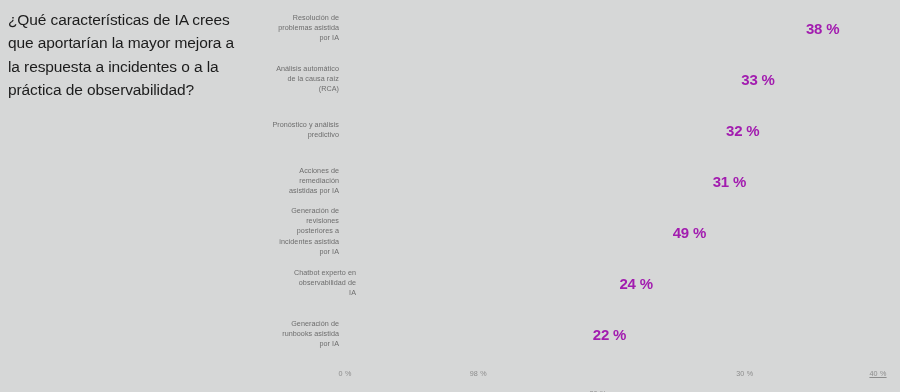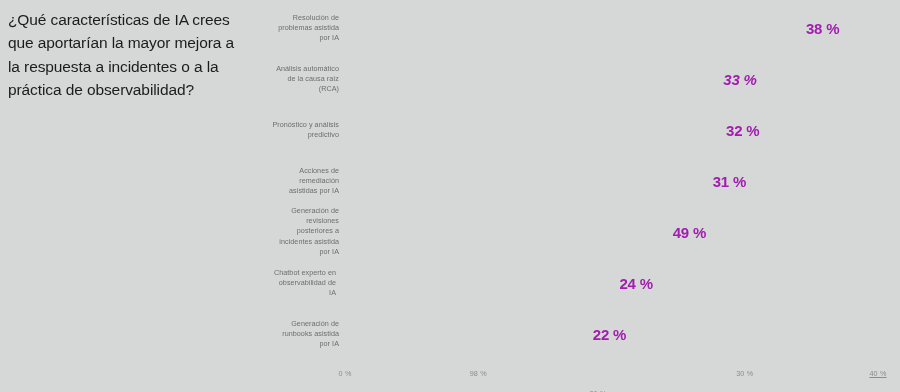--- a/index.html
+++ b/index.html
@@ -100,21 +100,21 @@
 por IA</div>
         <div class="bar-track" style="left: 345px; top: 6px; width: 506.35px; height: 44px;">
           <div class="bar" style="background: linear-gradient(90deg, rgb(20, 116, 216) 0%, rgb(26, 168, 180) 48%, rgb(46, 224, 138) 100%);"></div>
           <div class="bar-value" style="right: 12px;">38 %</div>
         </div>
         <div class="cat-label" style="top: 79px; left: 253px; transform: translateY(-50%);">Análisis automático
 de la causa raíz
 (RCA)</div>
         <div class="bar-track" style="left: 345px; top: 57px; width: 439.725px; height: 44px;">
           <div class="bar" style="background: rgb(165, 228, 230);"></div>
-          <div class="bar-value" style="right: 28px; font-style: italic;">33 %</div>
+          <div class="bar-value" style="right: 10px;">33 %</div>
         </div>
         <div class="cat-label" style="top: 130px; left: 253px; transform: translateY(-50%);">Pronóstico y análisis
 predictivo</div>
         <div class="bar-track" style="left: 345px; top: 108px; width: 426.4px; height: 44px;">
           <div class="bar" style="background: rgb(165, 228, 230);"></div>
           <div class="bar-value" style="right: 12px; text-align: center;">32 %</div>
         </div>
         <div class="cat-label" style="top: 181px; left: 253px; transform: translateY(-50%);">Acciones de
 remediación
 asistidas por IA</div>
@@ -124,21 +124,21 @@
         </div>
         <div class="cat-label" style="top: 232px; left: 253px; transform: translateY(-50%);">Generación de
 revisiones
 posteriores a
 incidentes asistida
 por IA</div>
         <div class="bar-track" style="left: 345px; top: 210px; width: 373.1px; height: 44px;">
           <div class="bar" style="background: rgb(165, 228, 230);"></div>
           <div class="bar-value" style="right: 12px;">49 %</div>
         </div>
-        <div class="cat-label" style="top: 283px; left: 250px; transform: translateY(-50%); text-align: right;">Chatbot experto en
+        <div class="cat-label" style="top: 283px; left: 270px; transform: translateY(-50%); text-align: right;">Chatbot experto en
 observabilidad de
 IA</div>
         <div class="bar-track" style="left: 345px; top: 261px; width: 319.8px; height: 44px;">
           <div class="bar" style="background: rgb(165, 228, 230);"></div>
           <div class="bar-value" style="right: 12px; margin-left: 8px;">24 %</div>
         </div>
         <div class="cat-label" style="top: 334px; left: 253px; transform: translateY(-50%);">Generación de
 runbooks asistida
 por IA</div>
         <div class="bar-track" style="left: 345px; top: 312px; width: 293.15px; height: 44px;">

